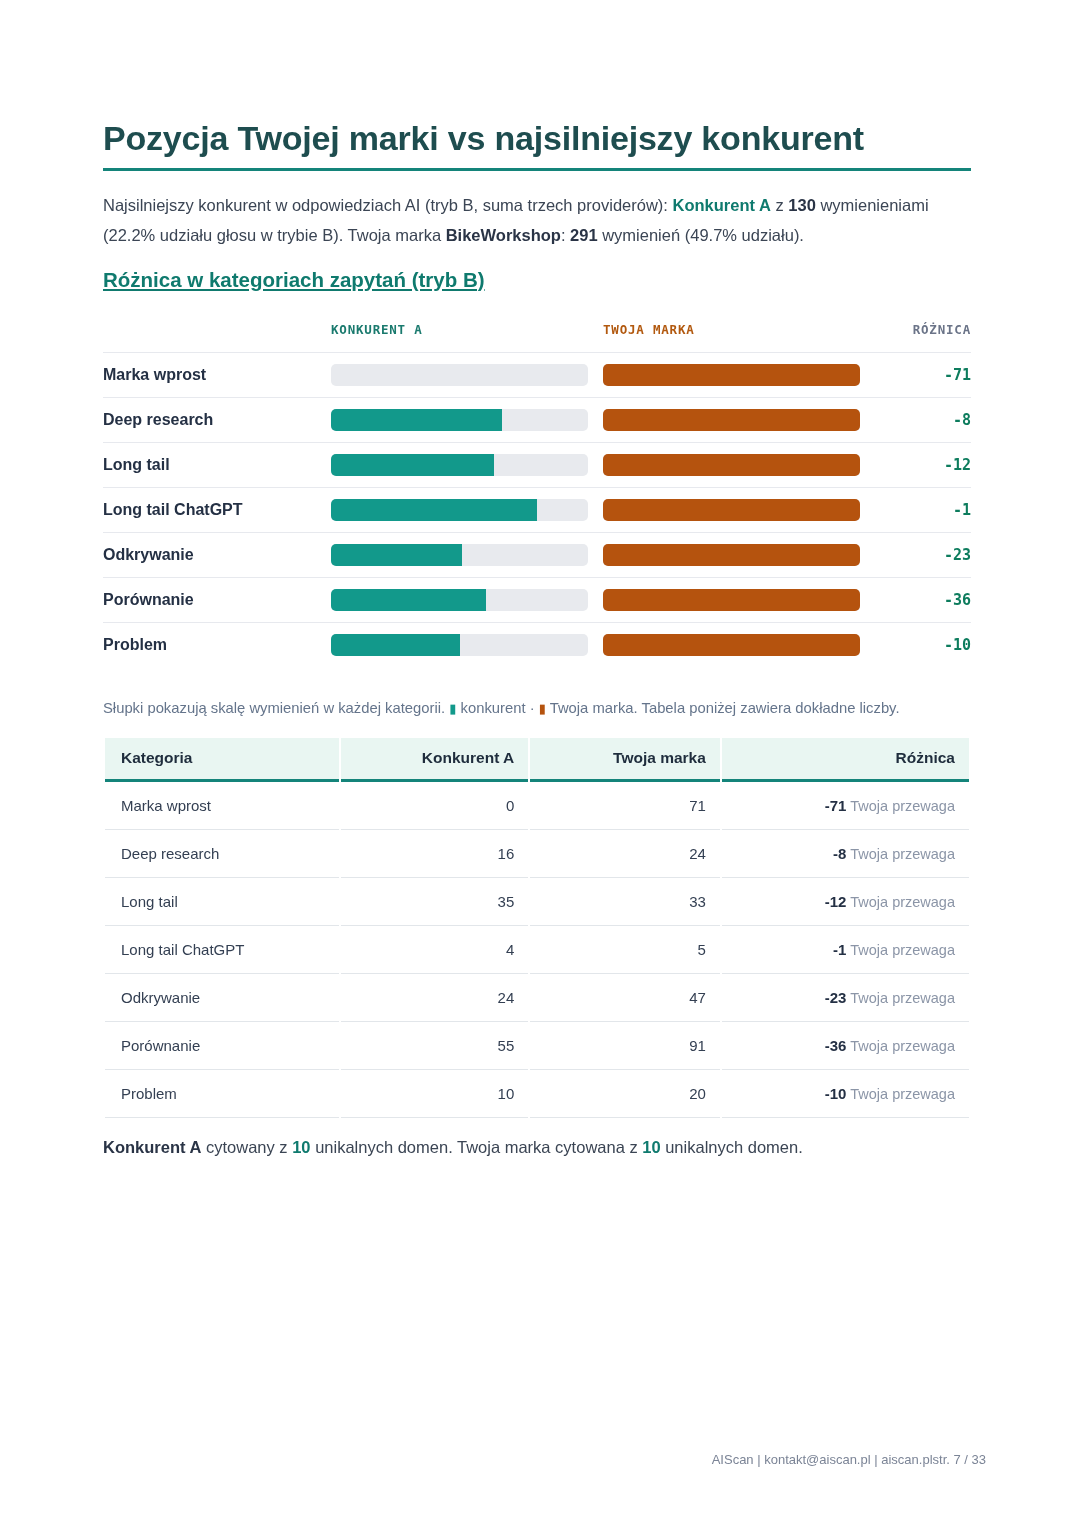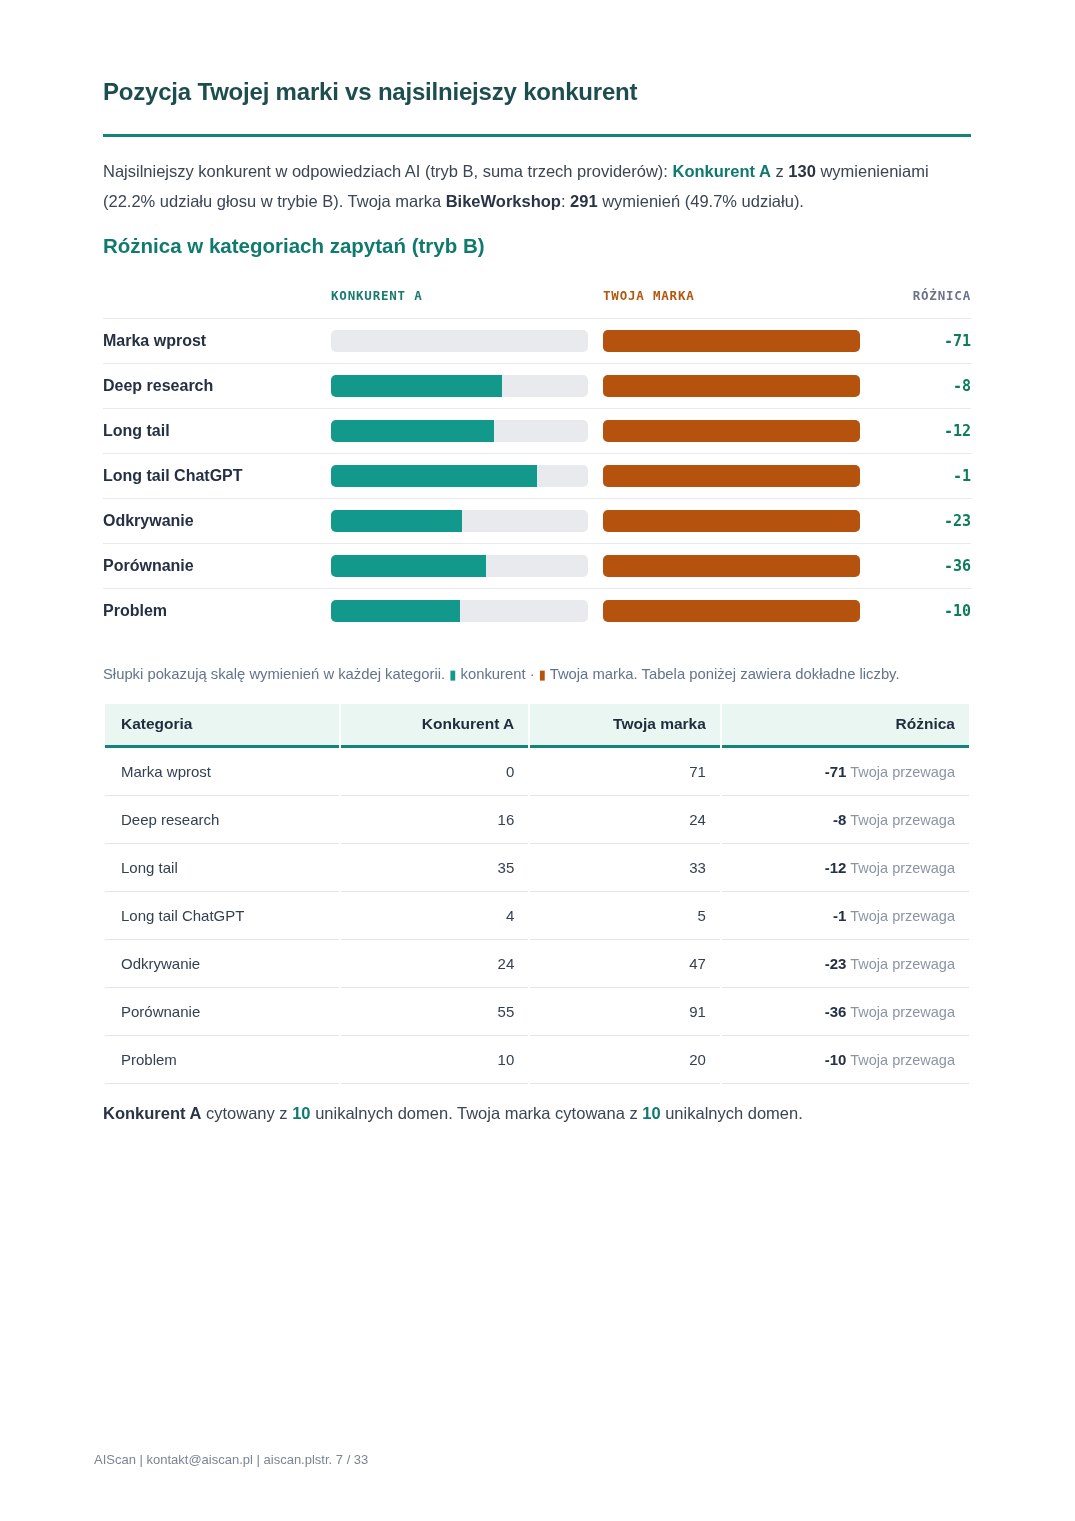--- a/index.html
+++ b/index.html
@@ -7,38 +7,39 @@
   body {
     width: 1075px; height: 1521px;
     background: #ffffff;
     font-family: "Liberation Sans", sans-serif;
     position: relative;
     overflow: hidden;
   }
   .content { position: absolute; left: 103px; top: 0; width: 868px; }
 
   .page-title {
-    margin: 74px 0 0 0;
-    font-size: 24px; line-height: 36px; font-weight: 700;
+    margin: 120px 0 0 0;
+    font-size: 34px; line-height: 36px; font-weight: 700;
     color: #1e4d4f; letter-spacing: -0.2px;
-    padding-bottom: 24px;
+    padding-bottom: 12px;
     border-bottom: 3px solid #14847a;
   }
 
   .intro { margin-top: 19px; font-size: 16.5px; line-height: 30px; color: #3b4554; }
   .seg-plain { color: #3b4554; }
   .seg-bold { font-weight: 700; color: #2a3446; }
   .seg-teal { font-weight: 700; color: #0f7a6e; }
   .seg-legend-comp { color: #12998b; font-size: 13px; }
   .seg-legend-brand { color: #b5530e; font-size: 13px; }
 
   .section-heading {
     margin: 12px 0 0 0;
     font-size: 20.5px; line-height: 26px; font-weight: 700;
     color: #0f7a6e;
+    text-decoration: underline;
   }
   .section-heading.second { margin-top: 22px; }
 
   
   .chart { margin-top: 29px; }
   .chart-header {
     display: grid;
     grid-template-columns: 213px 257px 257px 1fr;
     column-gap: 15px;
     font-family: "DejaVu Sans Mono", monospace;
@@ -89,21 +90,21 @@
     text-align: right; padding: 0 14px 0 0;
   }
   .data-table tbody td.t-cat { text-align: left; padding: 0 0 0 16px; }
   .data-table .t-diff b { color: #243044; font-weight: 700; }
   .data-table .t-adv { color: #8b95a7; font-size: 14.5px; }
 
   .para2 { margin-top: 15px; font-size: 16.5px; line-height: 28px; color: #3b4554; }
 
   .footer {
     position: absolute; left: 94px; right: 89px; top: 1452px;
-    display: flex; justify-content: flex-start;
+    display: flex; justify-content: flex-end;
     font-size: 13px; color: #7b8496;
   }
 </style>
 </head>
 <body>
 
 <div class="content">
 
   <h1 class="page-title">Pozycja Twojej marki vs najsilniejszy konkurent</h1>
 

